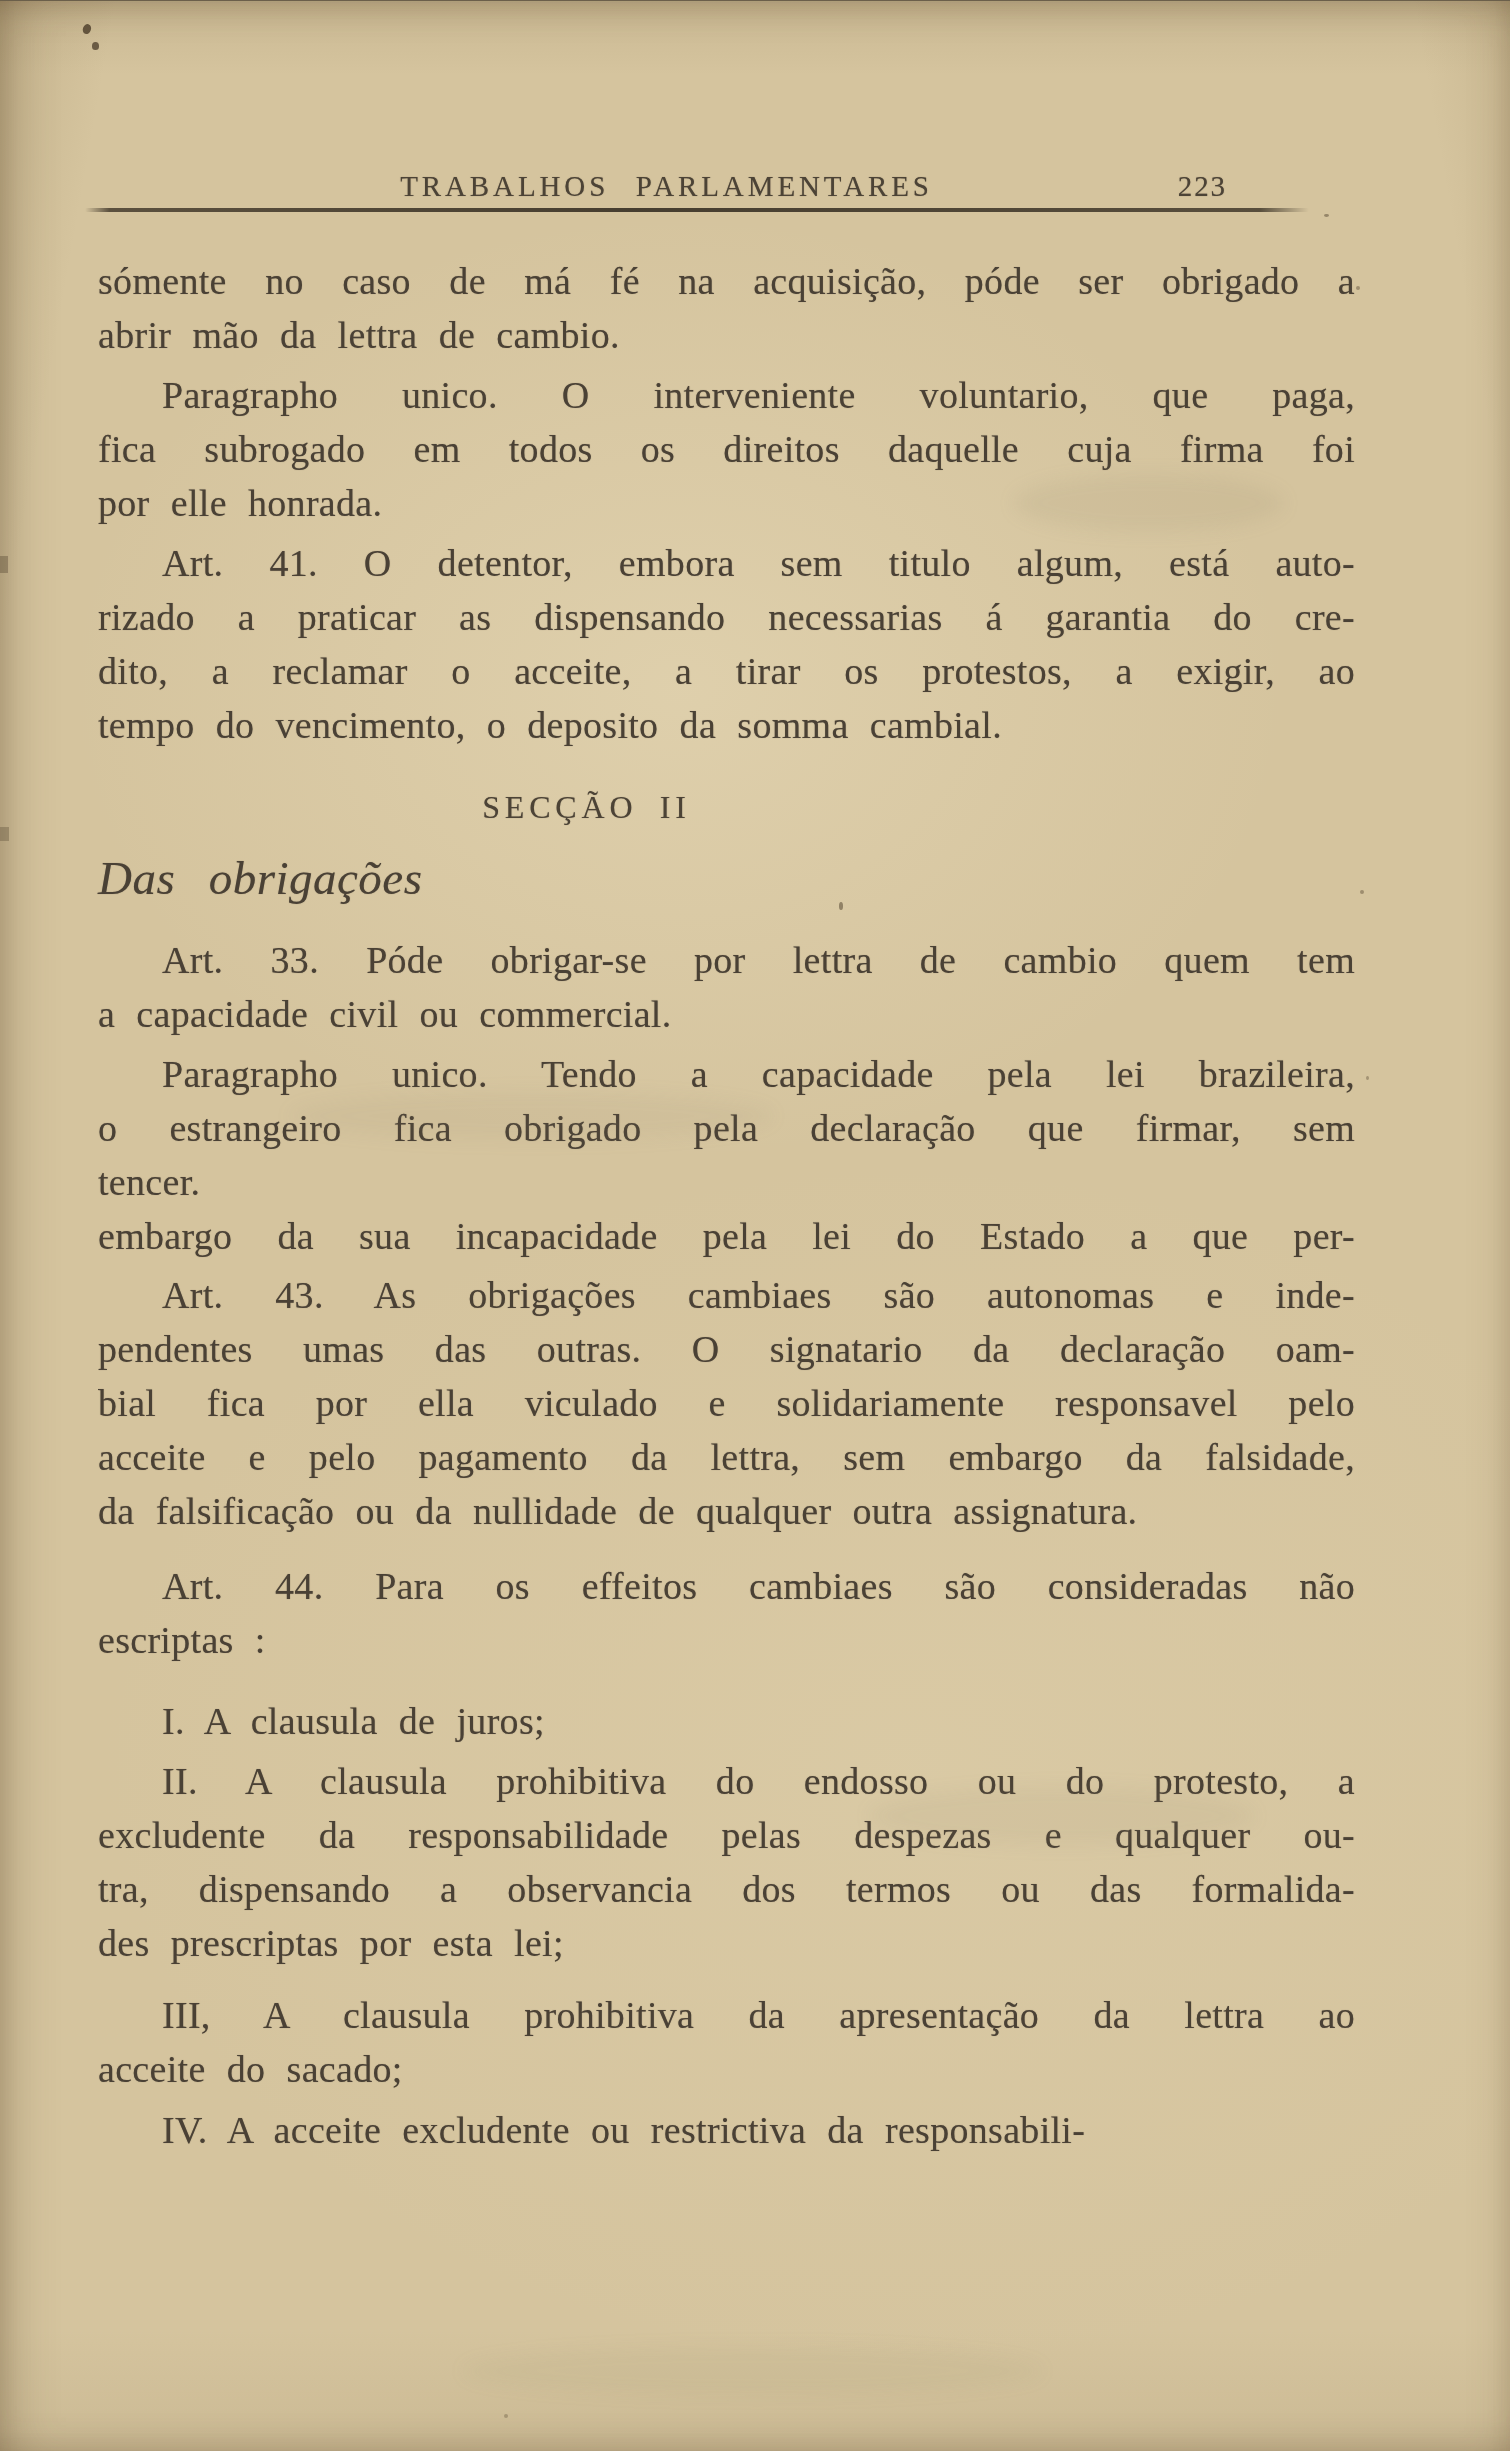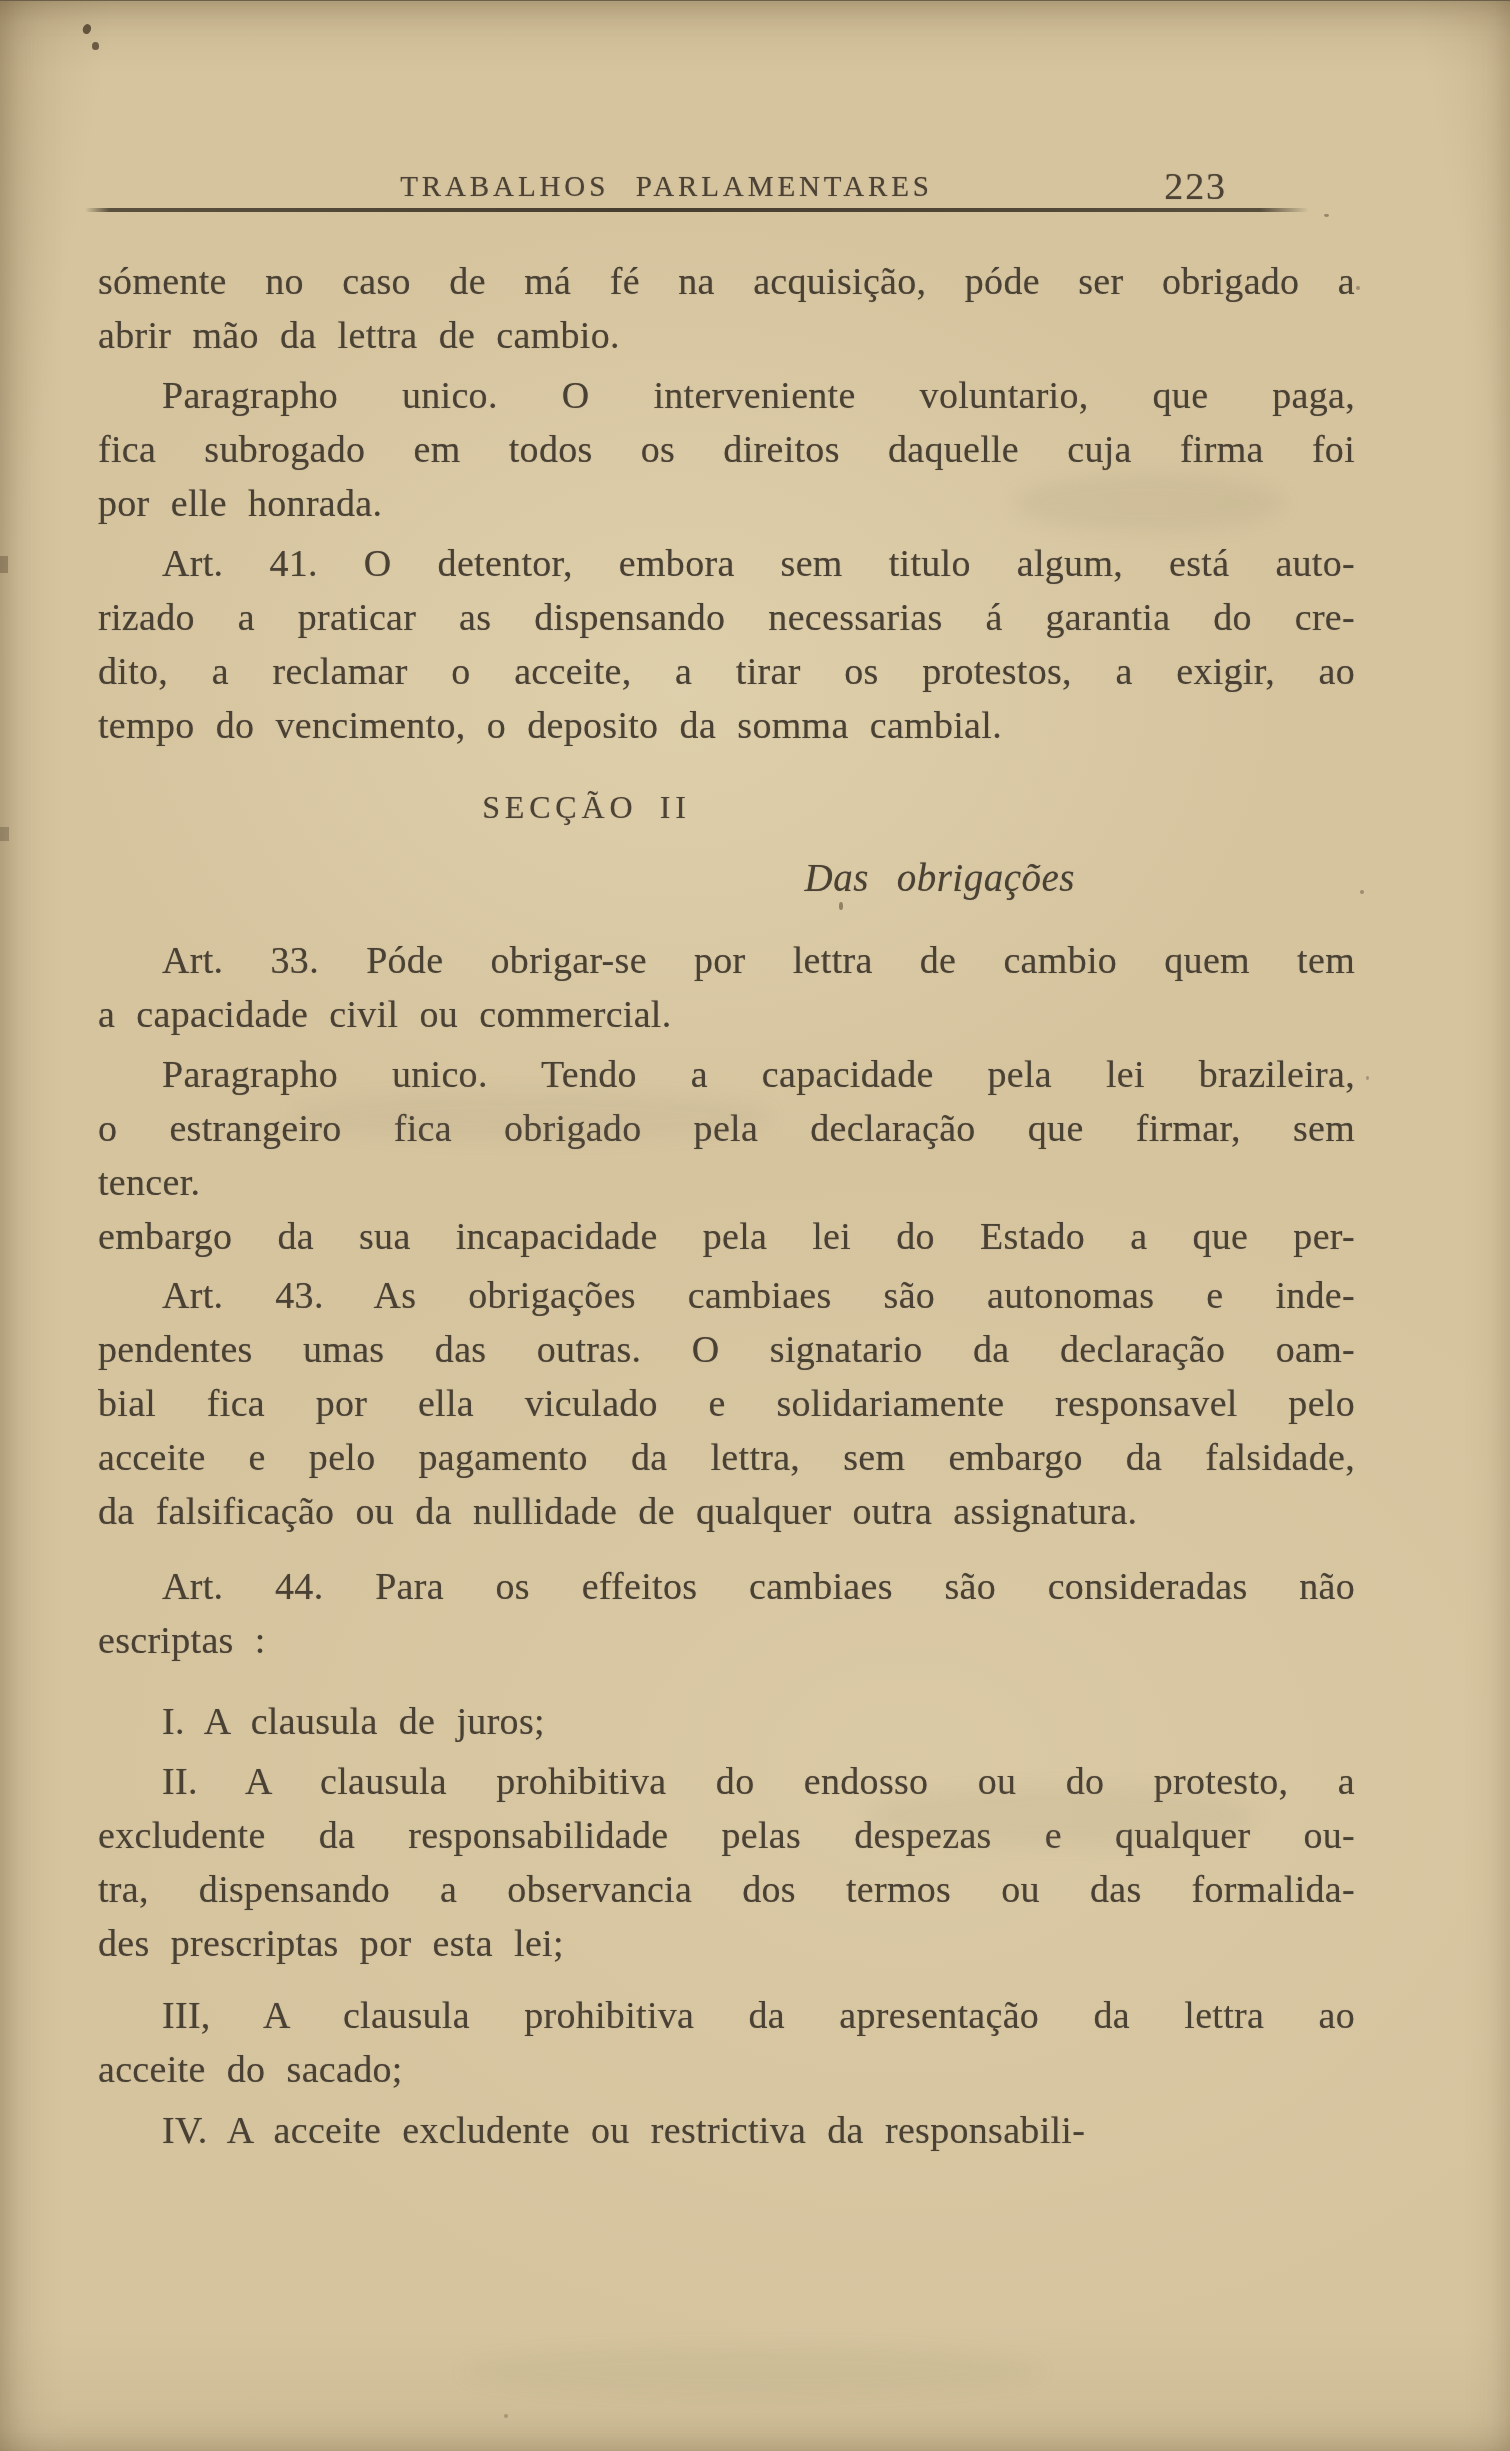--- a/index.html
+++ b/index.html
@@ -30,21 +30,21 @@
   }
   .running-head{
     text-align:center;
     font-size:29px;line-height:42px;
     letter-spacing:3.9px;word-spacing:15.4px;
     color:#4c4336;
     text-shadow:0 0 1px rgba(74,65,53,.55);
   }
   .page-number{
     position:absolute;right:48px;top:0;
-    font-size:38px;line-height:42px;letter-spacing:1.9px;
+    font-size:29px;line-height:42px;letter-spacing:1.9px;
     color:#4c4336;
     text-shadow:0 0 1px rgba(74,65,53,.55);
   }
   .header-rule{
     position:absolute;top:207px;left:85px;width:1224px;height:3.9px;
     border-radius:1.9px;
     background:linear-gradient(90deg,
       rgba(70,60,45,0) 0%, rgba(70,60,45,.85) 2%,
       rgba(58,50,38,.92) 45%, rgba(66,57,43,.85) 96%,
       rgba(70,60,45,0) 100%);
@@ -59,24 +59,24 @@
   .bl{word-spacing:.30em;letter-spacing:0.3px;overflow:hidden;}
   .bl.j{text-align:justify;text-align-last:justify;}
   .bl.ind{padding-left:64px;}
   .sec-heading{
     text-align:center;
     padding-right:280px;
     font-size:32px;line-height:48px;letter-spacing:4.8px;word-spacing:9.7px;
     color:#4c4336;
   }
   .sec-subtitle{
-    text-align:right;
+    text-align:left;
     padding-right:280px;
     font-style:italic;
-    font-size:39px;line-height:56px;word-spacing:.45em;letter-spacing:0.5px;
+    font-size:47px;line-height:56px;word-spacing:.45em;letter-spacing:0.5px;
   }
   
   .speck{position:absolute;background:#4a3b28;border-radius:50%;}
   .smudge{position:absolute;border-radius:50%;filter:blur(8.7px);}
 </style>
 </head>
 <body>
 
 <div class="page">
 

